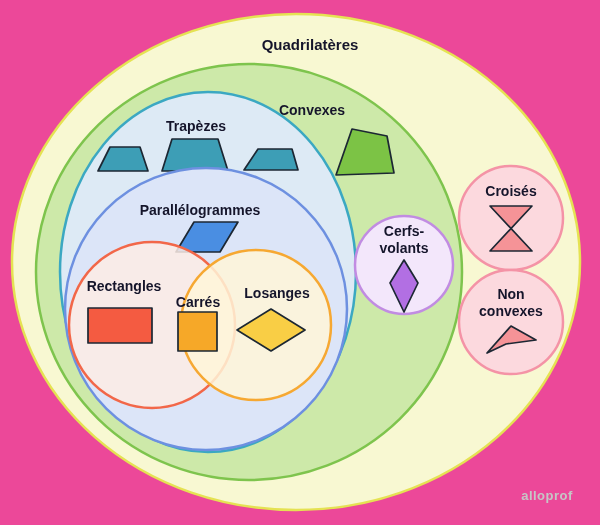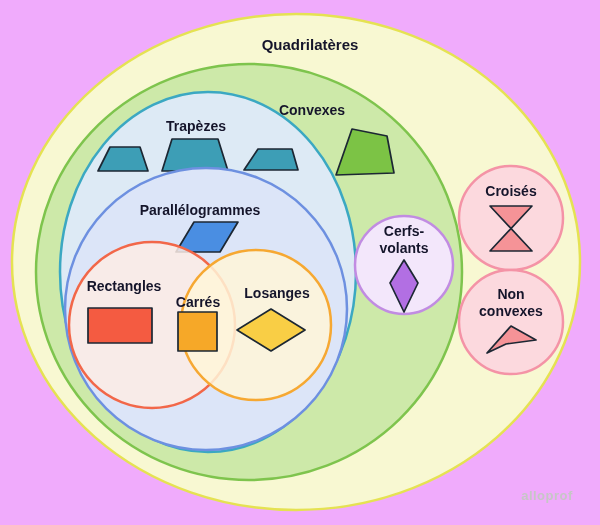--- a/index.html
+++ b/index.html
@@ -1,16 +1,16 @@
 <!DOCTYPE html>
 <html><head>
 <meta charset="utf-8">
 <style>
   html,body{margin:0;padding:0;background:#ffffff;}
-  .stage{position:relative;width:600px;height:525px;background:#f0abfc;overflow:hidden;
+  .stage{position:relative;width:600px;height:525px;background:#ec4899;overflow:hidden;
          font-family:"Liberation Sans",sans-serif;}
   svg{display:block;}
   .lbl{font-family:"Liberation Sans",sans-serif;font-size:14px;font-weight:700;
        fill:#15152b;text-anchor:middle;}
   .lbl-title{font-size:15px;}
   .watermark{font-family:"Liberation Sans",sans-serif;font-size:13px;font-weight:700;
        fill:#c6c6c6;text-anchor:middle;letter-spacing:0.5px;}
   .setline{stroke-width:2.5;}
   .shape{stroke-width:1.7;stroke-linejoin:round;}
 </style>

